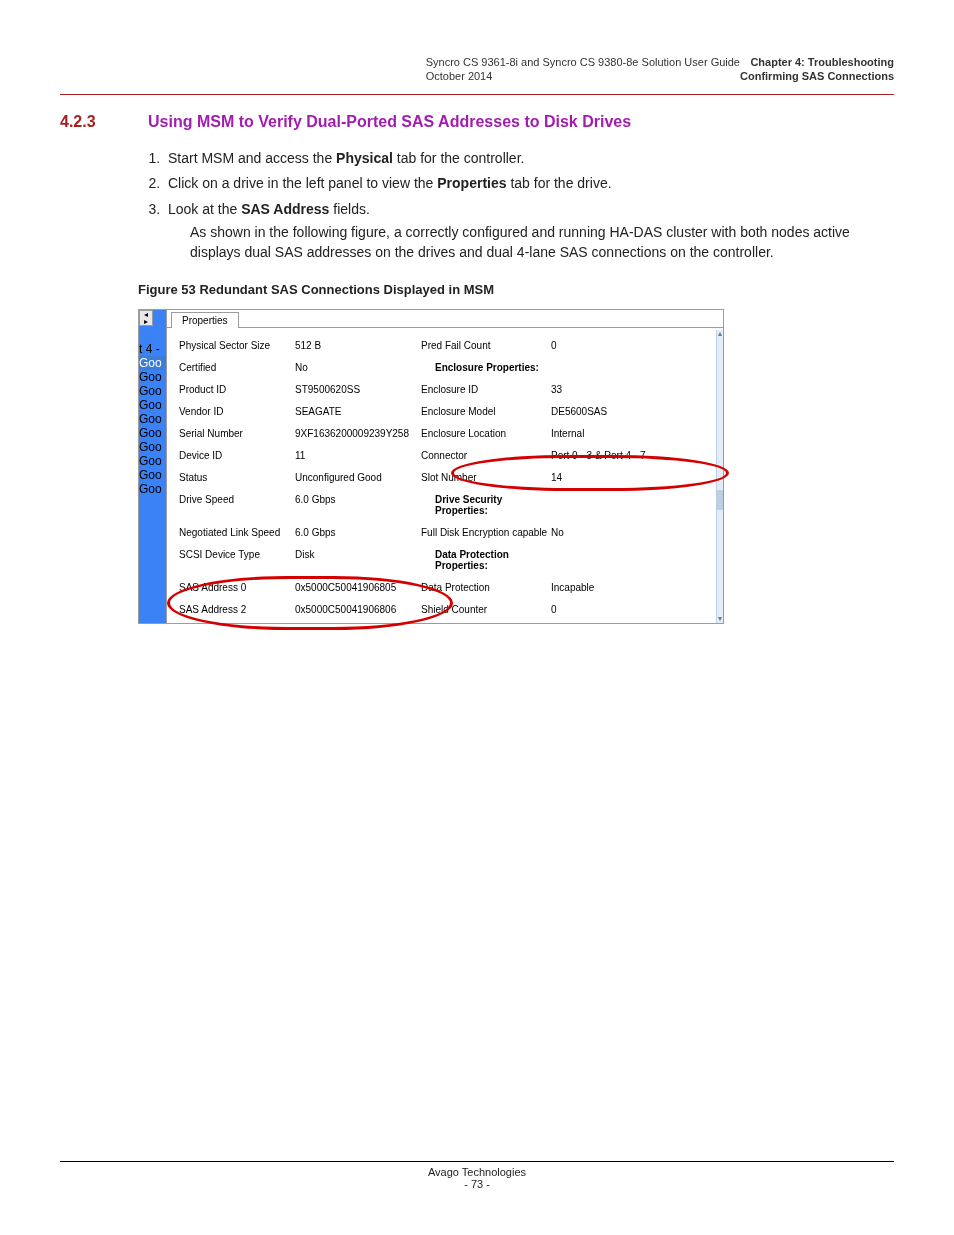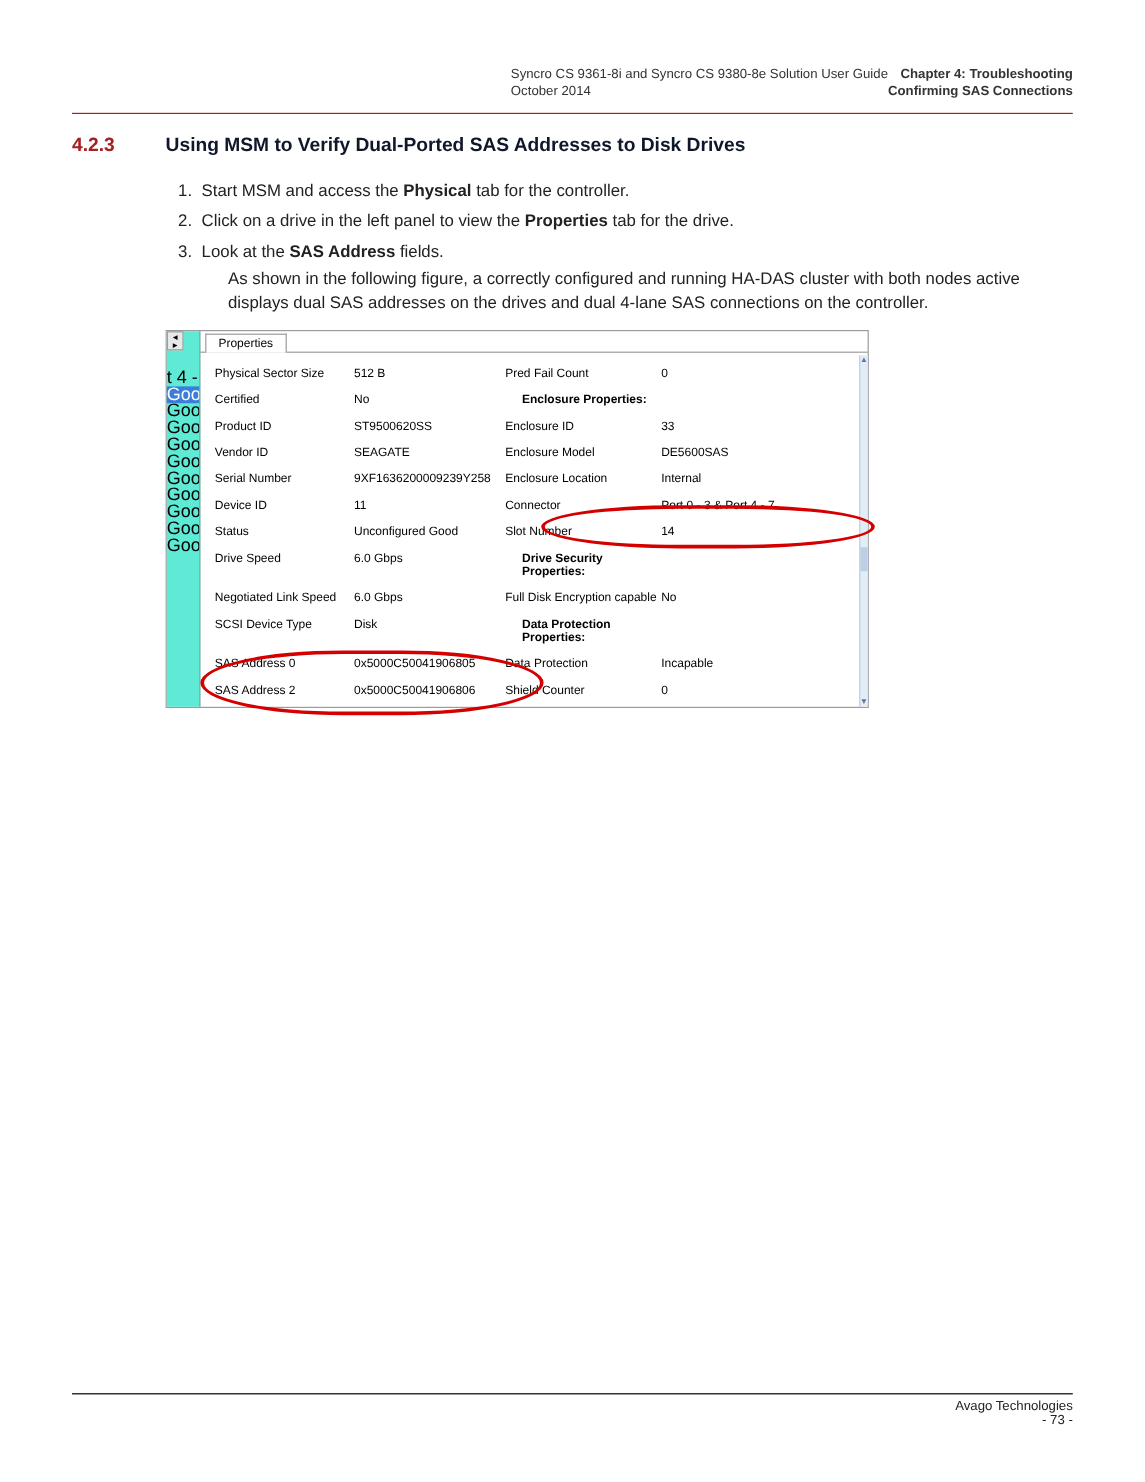--- a/index.html
+++ b/index.html
@@ -18,30 +18,30 @@
     justify-content: flex-end;
     font-size: 11px;
     line-height: 1.3;
     color: #333;
   }
   .hdr .r { text-align: right; font-weight: bold; }
   .rule {
     border-top: 1.5px solid #a52020;
     margin: 10px 0 18px 0;
   }
-  .sec-row { display: flex; align-items: baseline; margin-bottom: 18px; }
+  .sec-row { display: flex; align-items: baseline; margin-bottom: 18px; gap: 10px; }
   .sec-num {
     color: #a52020;
     font-weight: bold;
     font-size: 16px;
     width: 78px;
     flex-shrink: 0;
   }
   .sec-title {
-    color: #0f172a;
+    color: #a21caf;
     font-weight: bold;
     font-size: 16px;
   }
   .body-indent { margin-left: 78px; font-size: 14px; line-height: 1.4; }
   .body-indent p { margin: 0 0 12px 0; }
   .body-indent ol { margin: 0 0 12px 0; padding-left: 26px; }
   .body-indent ol li { padding-left: 4px; margin-bottom: 6px; }
   .step-note { margin: 4px 0 0 22px; }
   .fig-cap { font-weight: bold; font-size: 13px; margin: 18px 0 10px 0; }
 
@@ -52,22 +52,22 @@
     font-size: 10px;
     color: #000;
     background: #fff;
     border: 1px solid #9c9c9c;
     position: relative;
   }
   .msm-top { display: flex; }
   .msm-left {
     width: 28px;
     border-right: 1px solid #9c9c9c;
-    background: #5eead4;
-    font-size: 15px;
+    background: #3b82f6;
+    font-size: 12px;
     line-height: 14px;
     padding-top: 32px;
     box-sizing: border-box;
   }
   .msm-left div { height: 14px; overflow: hidden; white-space: nowrap; }
   .msm-left .hl { background: #3b7dd8; color: #fff; }
   .msm-right { flex: 1; position: relative; }
   .tab {
     border: 1px solid #9c9c9c;
     border-bottom: none;
@@ -112,21 +112,21 @@
   .red-ellipse {
     position: absolute;
     border: 3px solid #d40000;
     border-radius: 50% / 60%;
     pointer-events: none;
   }
 
   .ftr {
     position: absolute;
     bottom: 45px; left: 60px; right: 60px;
-    text-align: right;
+    text-align: center;
     font-size: 11px;
   }
   .ftr .line { border-top: 1px solid #000; margin-bottom: 4px; }
 
   .collapse-handle {
     position: absolute; top: 0; left: 0;
     width: 12px; height: 14px;
     background: #e8e8e8; border: 1px solid #9c9c9c;
     font-size: 8px; line-height: 7px; text-align: center;
   }
@@ -159,20 +159,21 @@
     </li>
     <li>
       <span>Click on a drive in the left panel to view the </span><b>Properties</b><span> tab for the drive.</span>
     </li>
     <li>
       <span>Look at the </span><b>SAS Address</b><span> fields.</span>
       <div class="step-note">As shown in the following figure, a correctly configured and running HA-DAS cluster with both nodes active displays dual SAS addresses on the drives and dual 4-lane SAS connections on the controller.</div>
     </li>
   </ol>
 
+  <div class="fig-cap">Figure 53  Redundant SAS Connections Displayed in MSM</div>
 </div>
 
 <div class="msm-wrap">
   <div class="msm">
     <div class="collapse-handle">◂<br>▸</div>
     <div class="msm-top">
       <div class="msm-left">
         <div>t 4 -</div>
         <div class="hl">Goo</div>
         <div>Goo</div>

